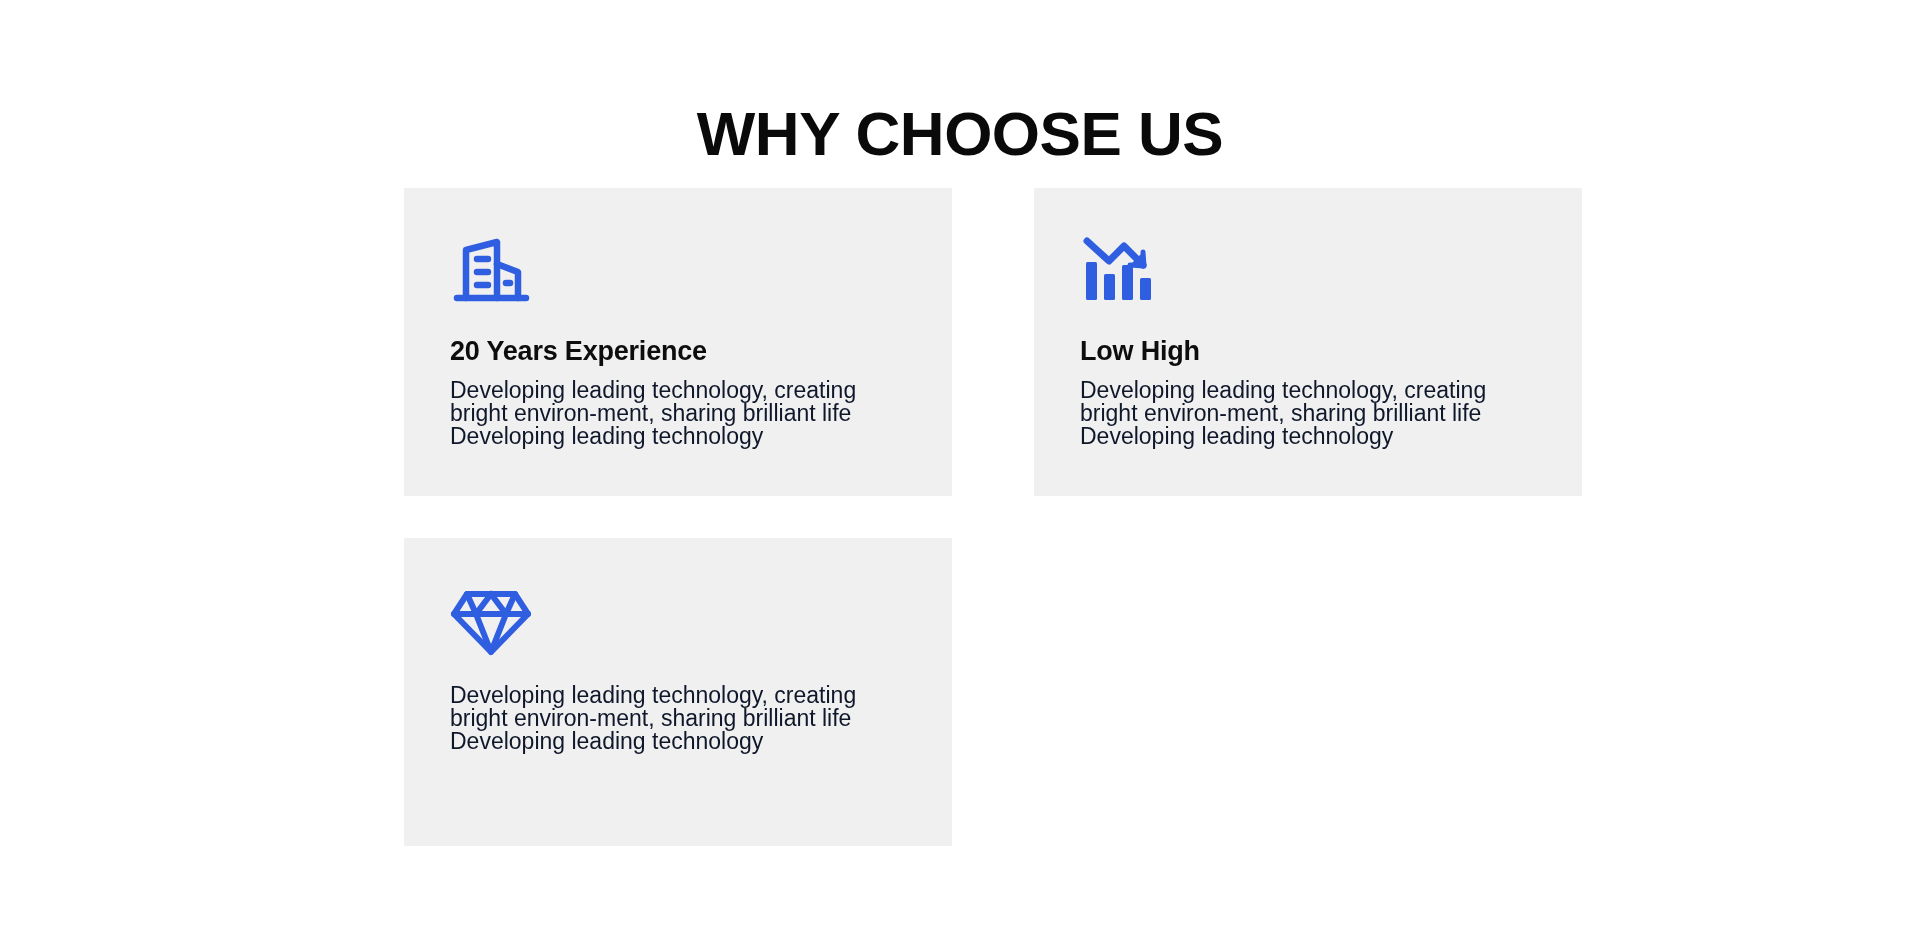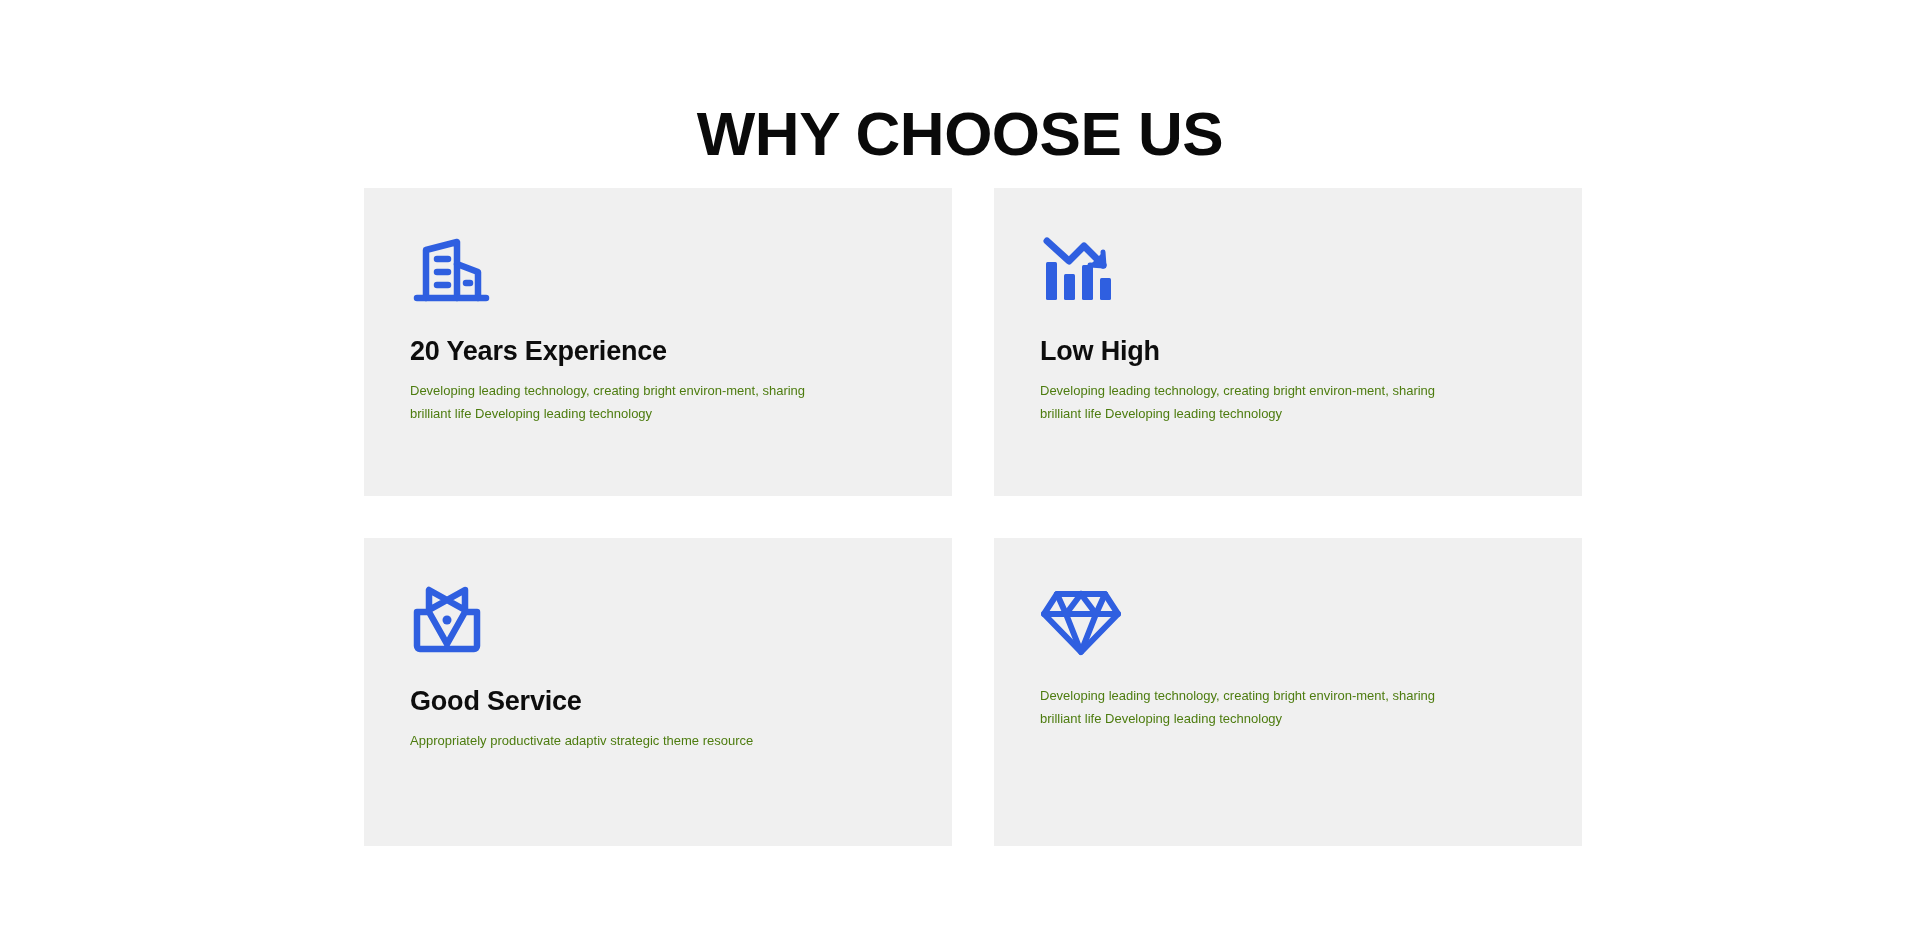--- a/index.html
+++ b/index.html
@@ -48,43 +48,44 @@
     grid-template-rows: 308px 308px;
     column-gap: 42px;
     row-gap: 42px;
   }
 
   .card {
     background: #f0f0f0;
     padding: 46px 46px 0 46px;
     position: relative;
     overflow: hidden;
+    margin-left: 40px;
   }
 
   .card-icon {
     height: 72px;
     margin-bottom: 28px;
     display: block;
   }
   .card-icon svg { display: block; }
 
   .card-title {
     font-size: 27px;
     line-height: 34px;
     font-weight: 700;
     color: #0d0d0d;
     margin-bottom: 11px;
     letter-spacing: -0.2px;
     white-space: nowrap;
   }
 
   .card-text {
-    font-size: 13px;
+    font-size: 23px;
     line-height: 23px;
-    color: #4d7c0f;
+    color: #0f172a;
     max-width: 420px;
     font-weight: 400;
   }
 </style>
 </head>
 <body>
 
 <div class="page">
 
   <h1 class="section-title">WHY CHOOSE US</h1>
@@ -115,31 +116,20 @@
           <rect x="42" y="31" width="11" height="35" rx="1.5" fill="#2f5fe0" stroke="none"></rect>
           <rect x="60" y="44" width="11" height="22" rx="1.5" fill="#2f5fe0" stroke="none"></rect>
           <path d="M7 7 L29 27 L44 12 L63 31"></path>
           <path d="M63 18 L64 32 L50 31" fill="#2f5fe0" stroke="#2f5fe0" stroke-width="5"></path>
         </svg>
       </span>
       <div class="card-title">Low High</div>
       <p class="card-text">Developing leading technology, creating bright environ-ment, sharing brilliant life Developing leading technology</p>
     </div>
 
-    <div class="card">
-      <span class="card-icon">
-        <svg width="74" height="72" viewBox="0 0 74 72" fill="none" stroke="#2f5fe0" stroke-width="6.5" stroke-linecap="round" stroke-linejoin="round">
-          <path d="M37 16 L19 6 V26 L37 16 L55 26 V6 Z"></path>
-          <path d="M7 28 H19 L37 60 L55 28 H67 V62 A3 3 0 0 1 64 65 H10 A3 3 0 0 1 7 62 Z"></path>
-          <circle cx="37" cy="36" r="4.5" fill="#2f5fe0" stroke="none"></circle>
-        </svg>
-      </span>
-      <div class="card-title">Good Service</div>
-      <p class="card-text">Appropriately productivate adaptiv strategic theme resource</p>
-    </div>
 
     <div class="card">
       <span class="card-icon">
         <svg width="82" height="72" viewBox="0 0 82 72" fill="none" stroke="#2f5fe0" stroke-width="6" stroke-linecap="round" stroke-linejoin="round">
           <path d="M17 10 H65 L78 30 L41 68 L4 30 Z"></path>
           <line x1="4" y1="30" x2="78" y2="30"></line>
           <path d="M17 10 L26 30 L41 68 L56 30 L65 10"></path>
           <line x1="41" y1="10" x2="26" y2="30"></line>
           <line x1="41" y1="10" x2="56" y2="30"></line>
         </svg>

